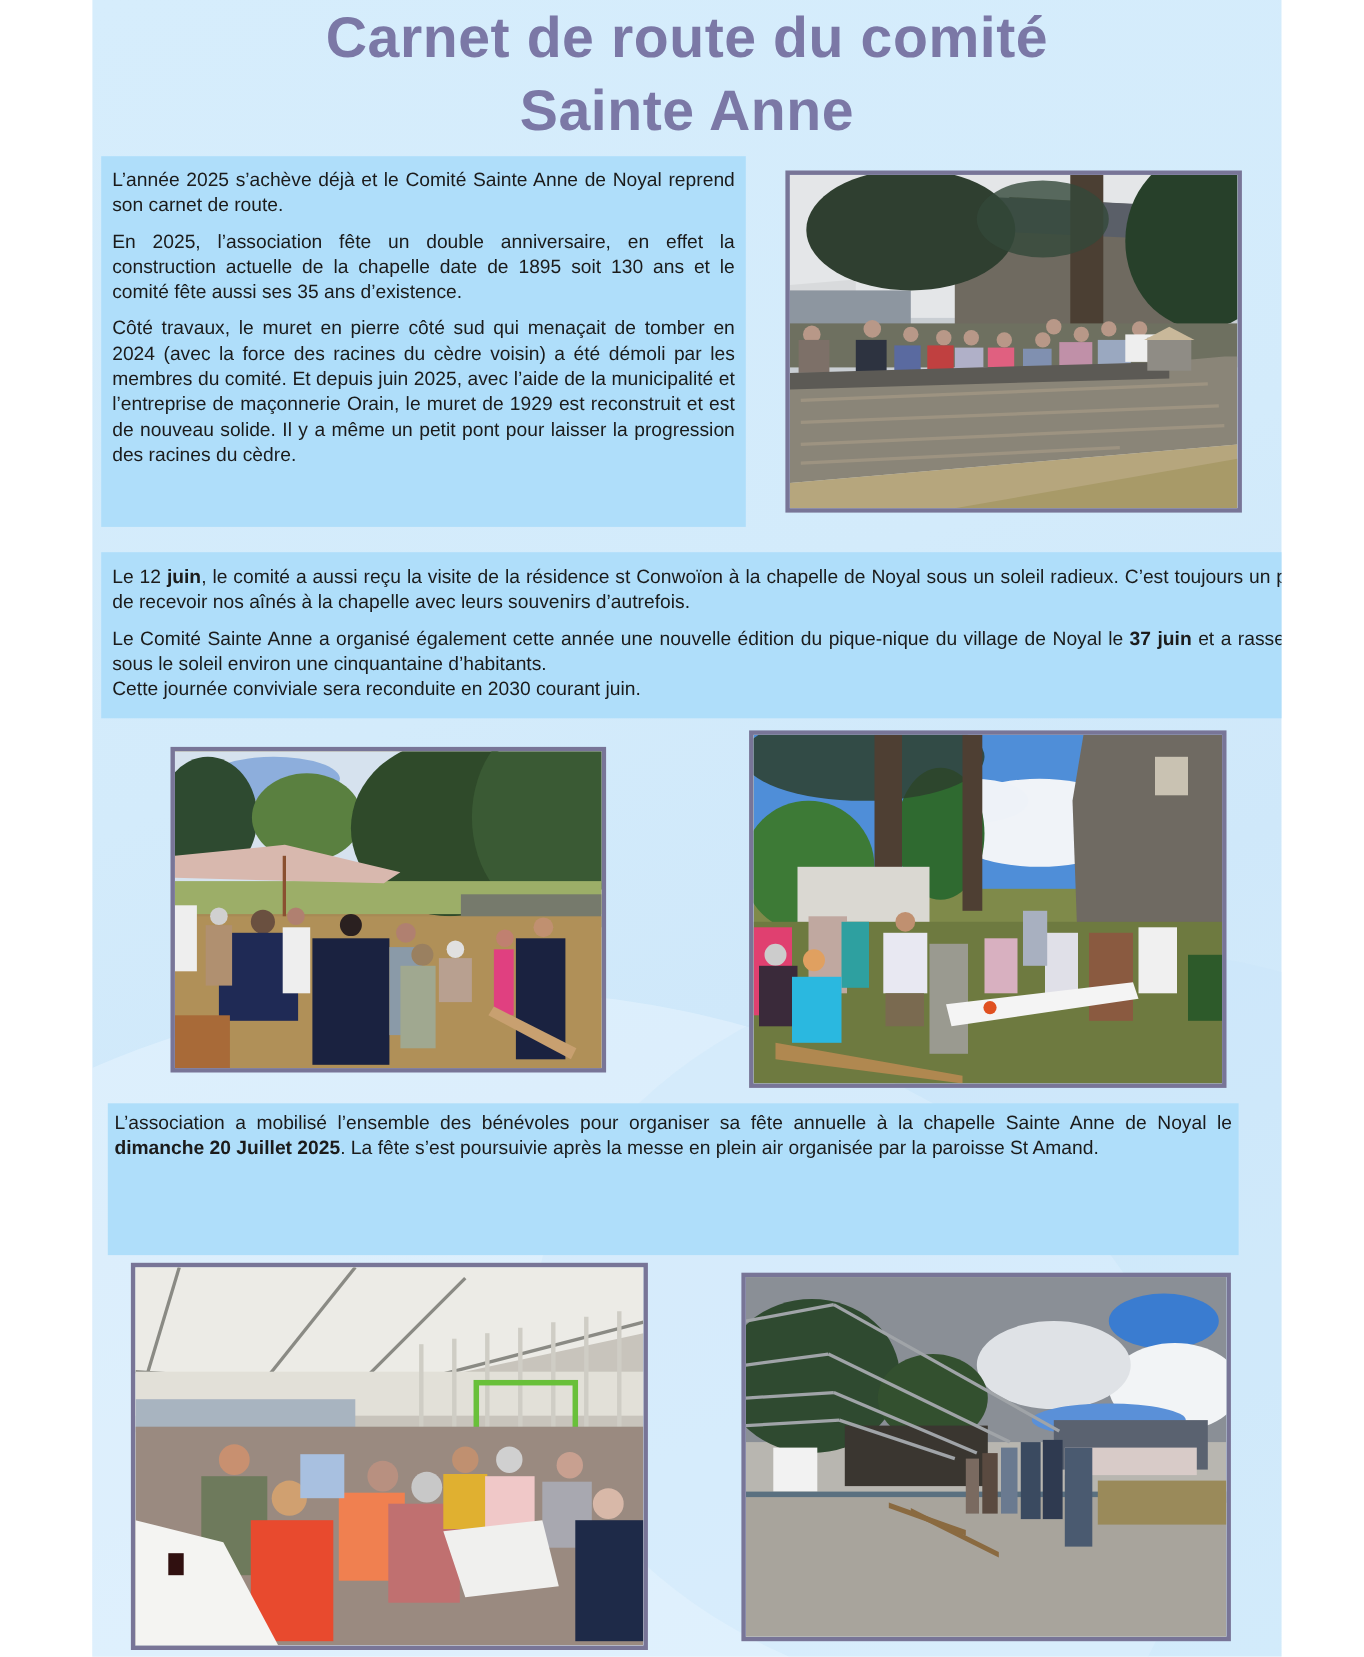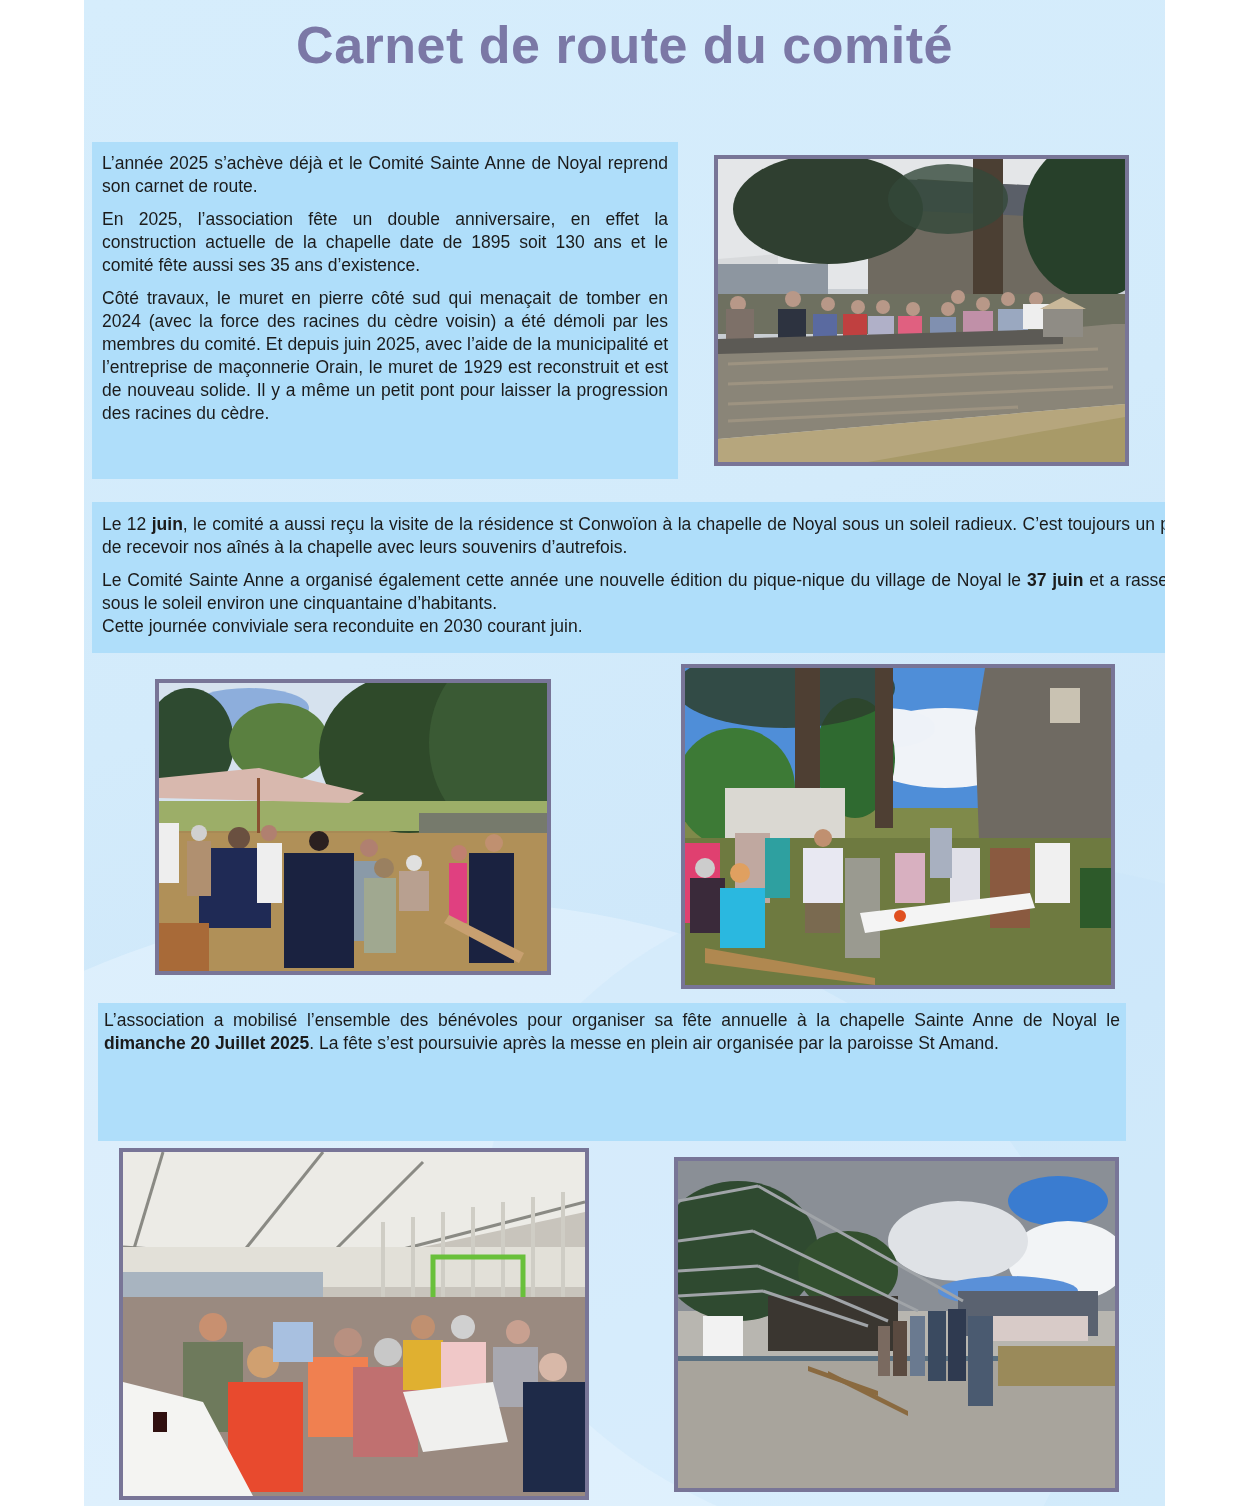--- a/index.html
+++ b/index.html
@@ -7,21 +7,21 @@
   .page {
     position: absolute; left: 84px; top: 0; width: 1081px; height: 1506px;
     background: linear-gradient(160deg, #d6edfc 0%, #d3ebfb 40%, #cfe8fa 60%, #d8eefc 100%);
     overflow: hidden;
   }
   .swoosh {
     position: absolute; border-radius: 50%;
     background: rgba(255,255,255,0.35);
   }
   .title {
-    position: absolute; left: 0; width: 1081px; top: 12px;
+    position: absolute; left: 0; width: 1081px; top: 2px;
     text-align: center; color: #7b78a6; font-weight: bold;
     font-size: 52px; line-height: 66px; letter-spacing: 0.5px;
   }
   .textbox {
     position: absolute; background: #afdefa; color: #1b1b1b;
     font-size: 17.5px; line-height: 23px; box-sizing: border-box;
   }
   .textbox p { margin: 0 0 10px 0; }
   .textbox .just { text-align: justify; }
   .textbox b { font-weight: bold; }
@@ -33,20 +33,21 @@
 </style>
 </head>
 <body>
 
 <div class="page">
   <div class="swoosh" style="left:-300px; top:900px; width:1300px; height:900px; background: rgba(235,246,255,0.45);"></div>
   <div class="swoosh" style="left:400px; top:860px; width:1000px; height:700px; background: rgba(200,228,248,0.35);"></div>
 
   <div class="title">
     <div>Carnet de route du comité</div>
+    <div>Sainte Anne</div>
   </div>
 
   <div class="textbox" style="left:8px; top:142px; width:586px; height:337px; padding:10px 10px 0 10px;">
     <p class="just">L’année 2025 s’achève déjà et le Comité Sainte Anne de Noyal reprend son carnet de route.</p>
     <p class="just">En 2025, l’association fête un double anniversaire, en effet la construction actuelle de la chapelle date de 1895 soit 130 ans et le comité fête aussi ses 35 ans d’existence.</p>
     <p class="just">Côté travaux, le muret en pierre côté sud qui menaçait de tomber en 2024 (avec la force des racines du cèdre voisin) a été démoli par les membres du comité. Et depuis juin 2025, avec l’aide de la municipalité et l’entreprise de maçonnerie Orain, le muret de 1929 est reconstruit et est de nouveau solide. Il y a même un petit pont pour laisser la progression des racines du cèdre.</p>
   </div>
 
   <div class="photo" style="left:630px; top:155px; width:415px; height:311px;">
     <svg class="scene" width="407" height="303" viewBox="0 0 407 303" preserveAspectRatio="none">

